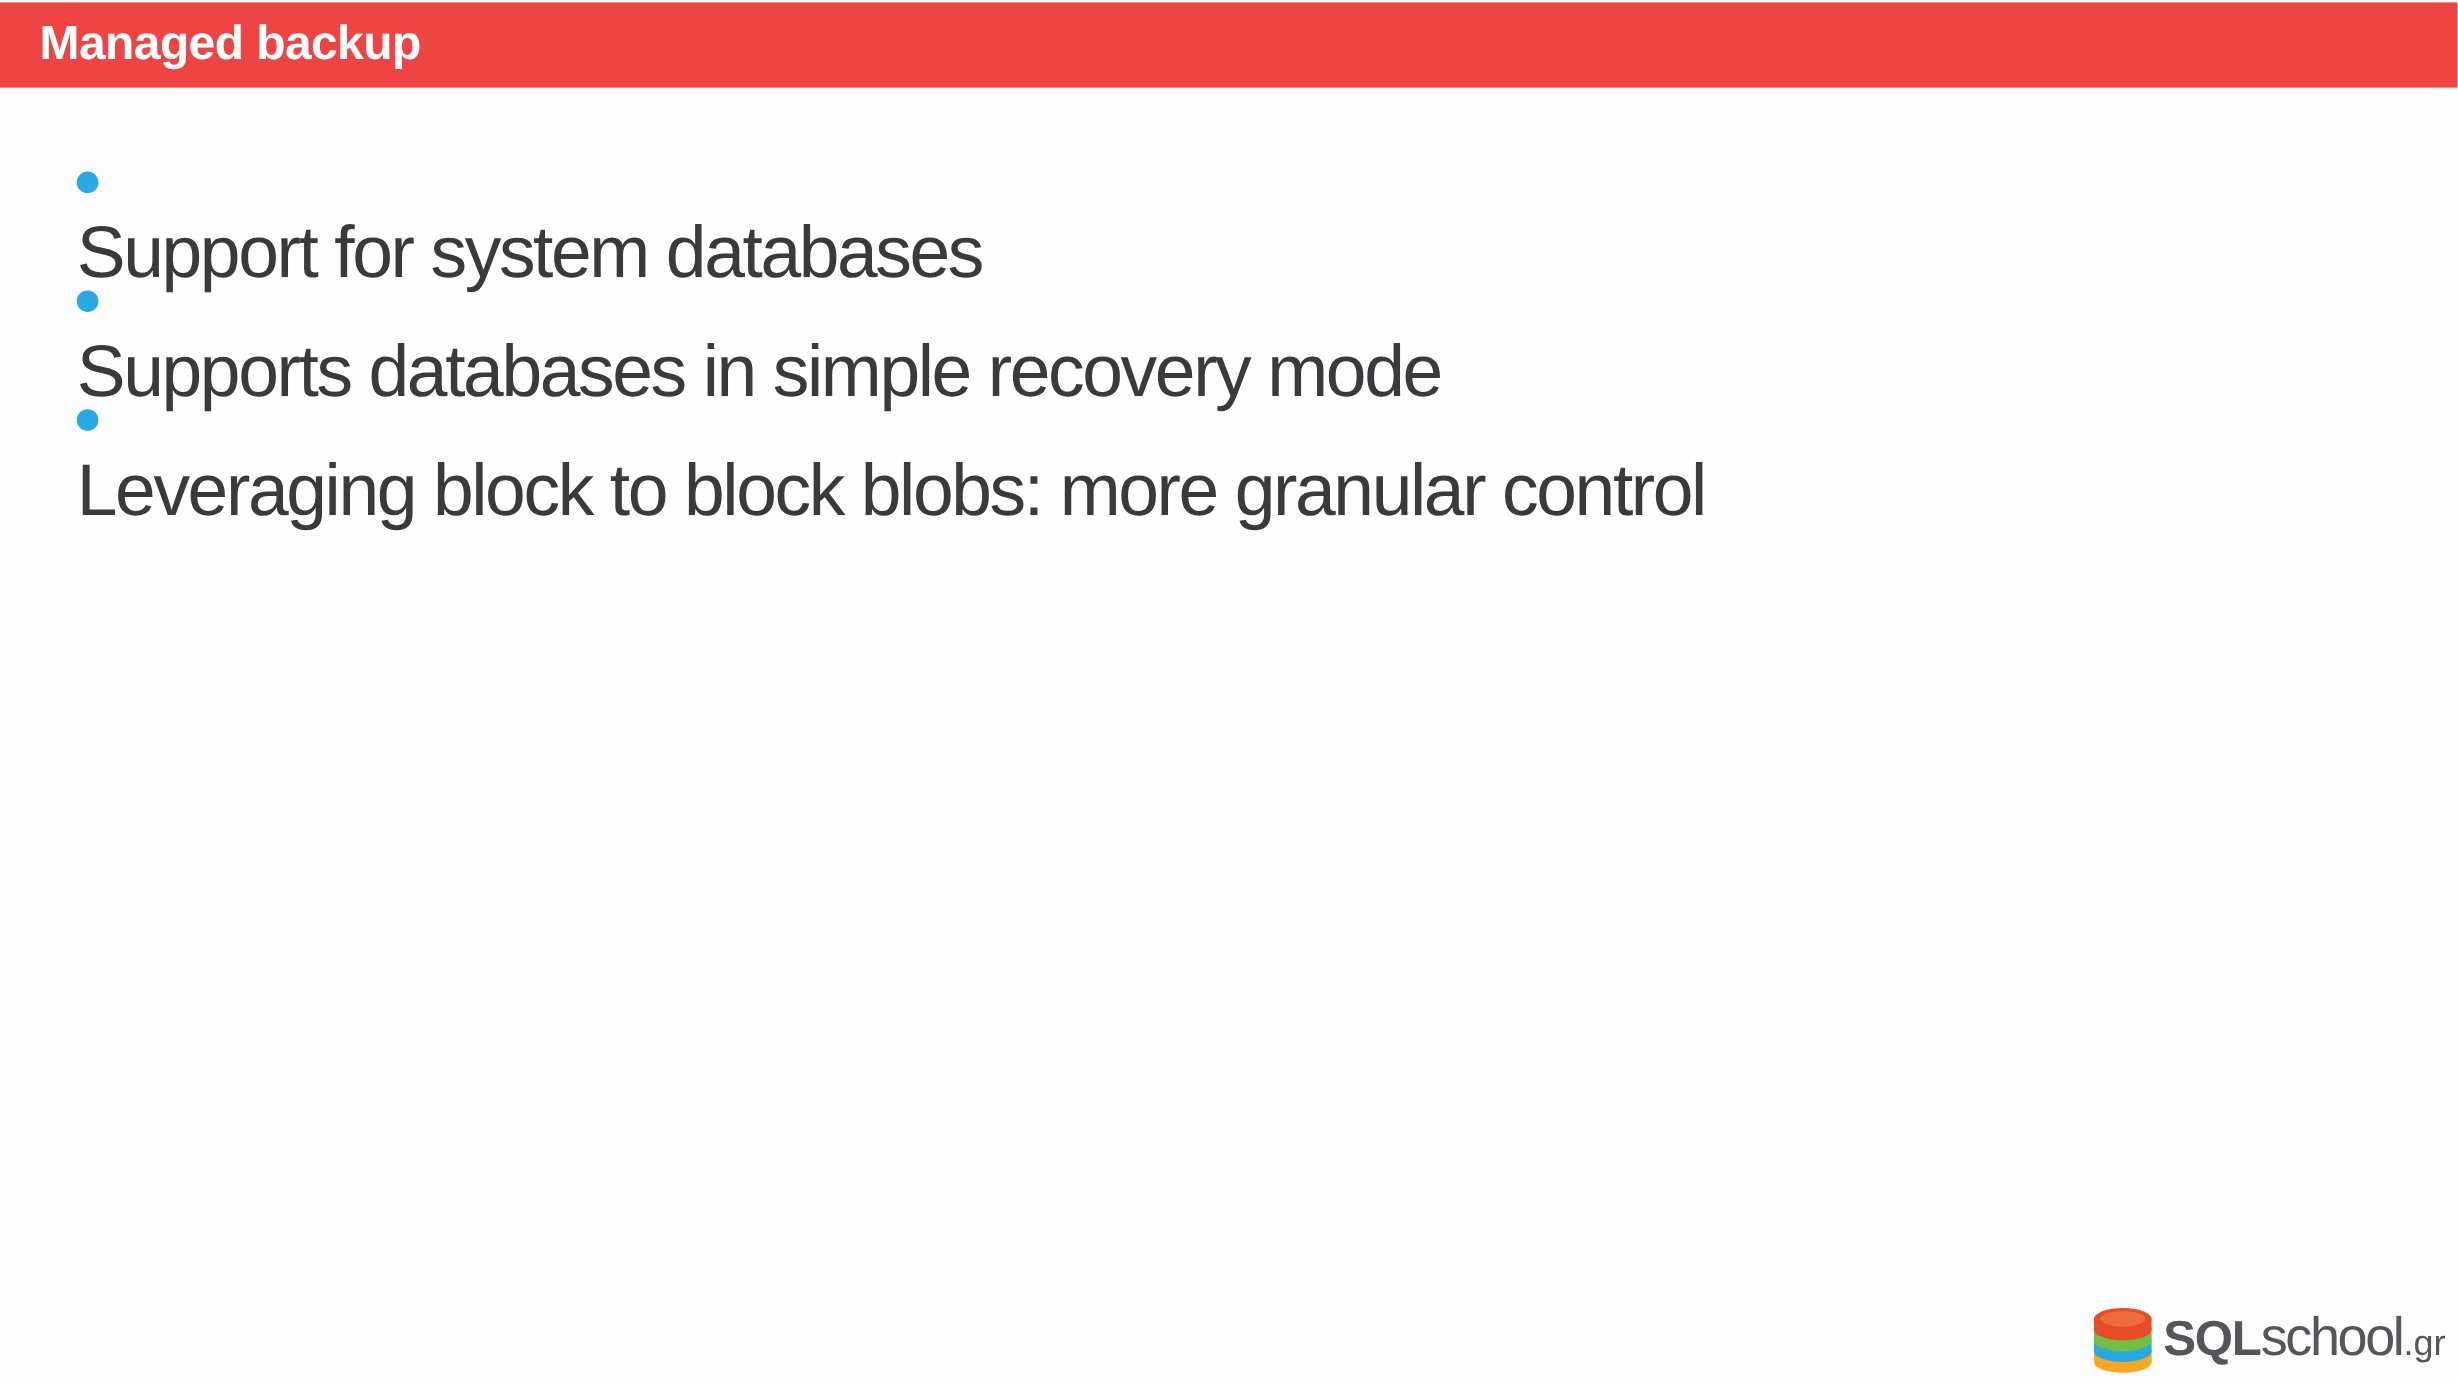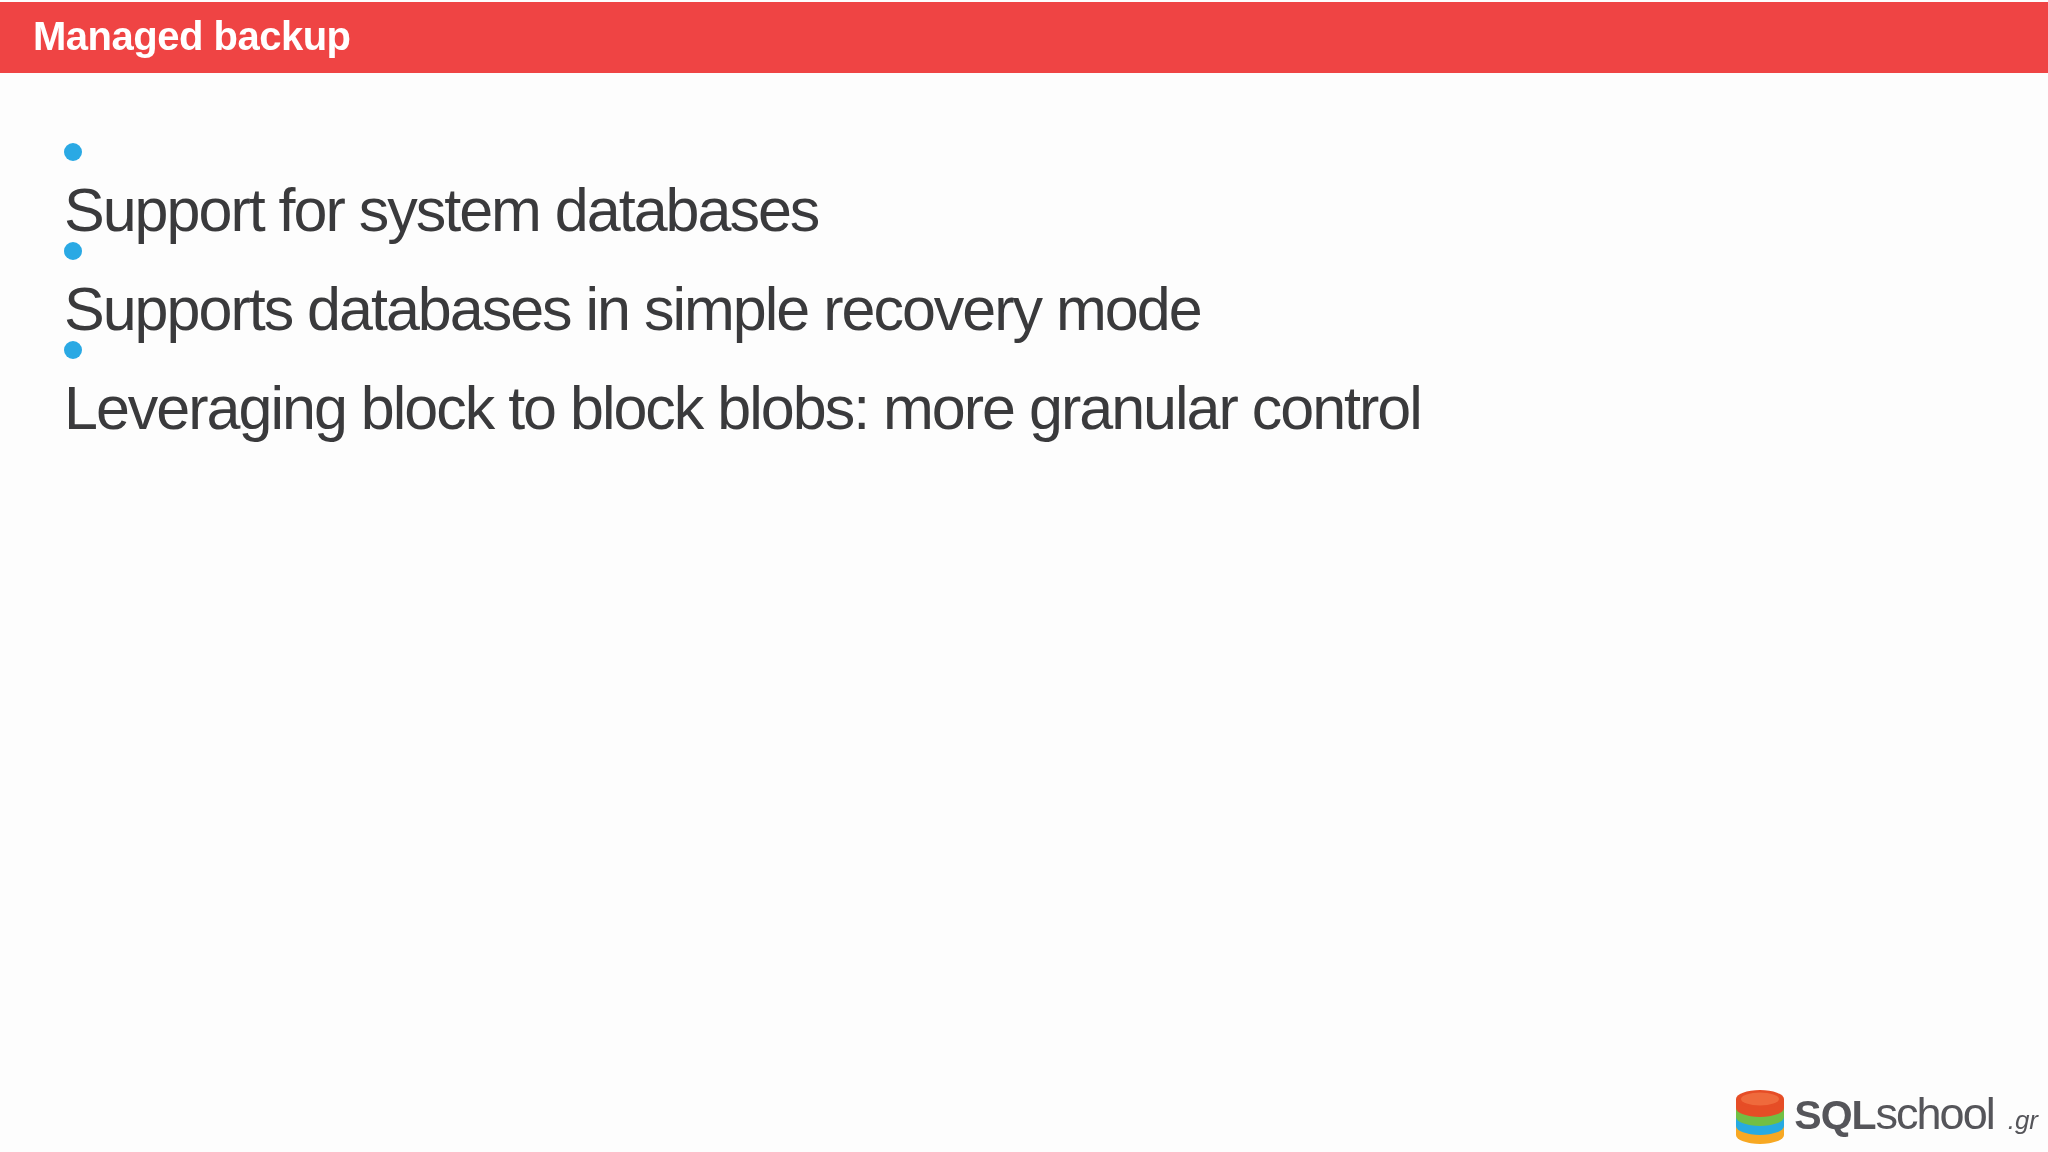--- a/index.html
+++ b/index.html
@@ -93,24 +93,23 @@
     font-size: 41px;
     font-weight: 800;
     letter-spacing: -1px;
   }
   .logo-school {
     font-size: 45px;
     font-weight: 300;
     letter-spacing: -2px;
   }
   .logo-tld {
-    font-size: 26px;
+    font-size: 30px;
     font-weight: 300;
-    margin-left: 14px;
-    font-style: italic;
+    margin-left: 1px;
   }
 </style>
 </head>
 <body>
 
 <div class="slide">
 
   <div class="header-bar">
     <div class="header-title">Managed backup</div>
   </div>

